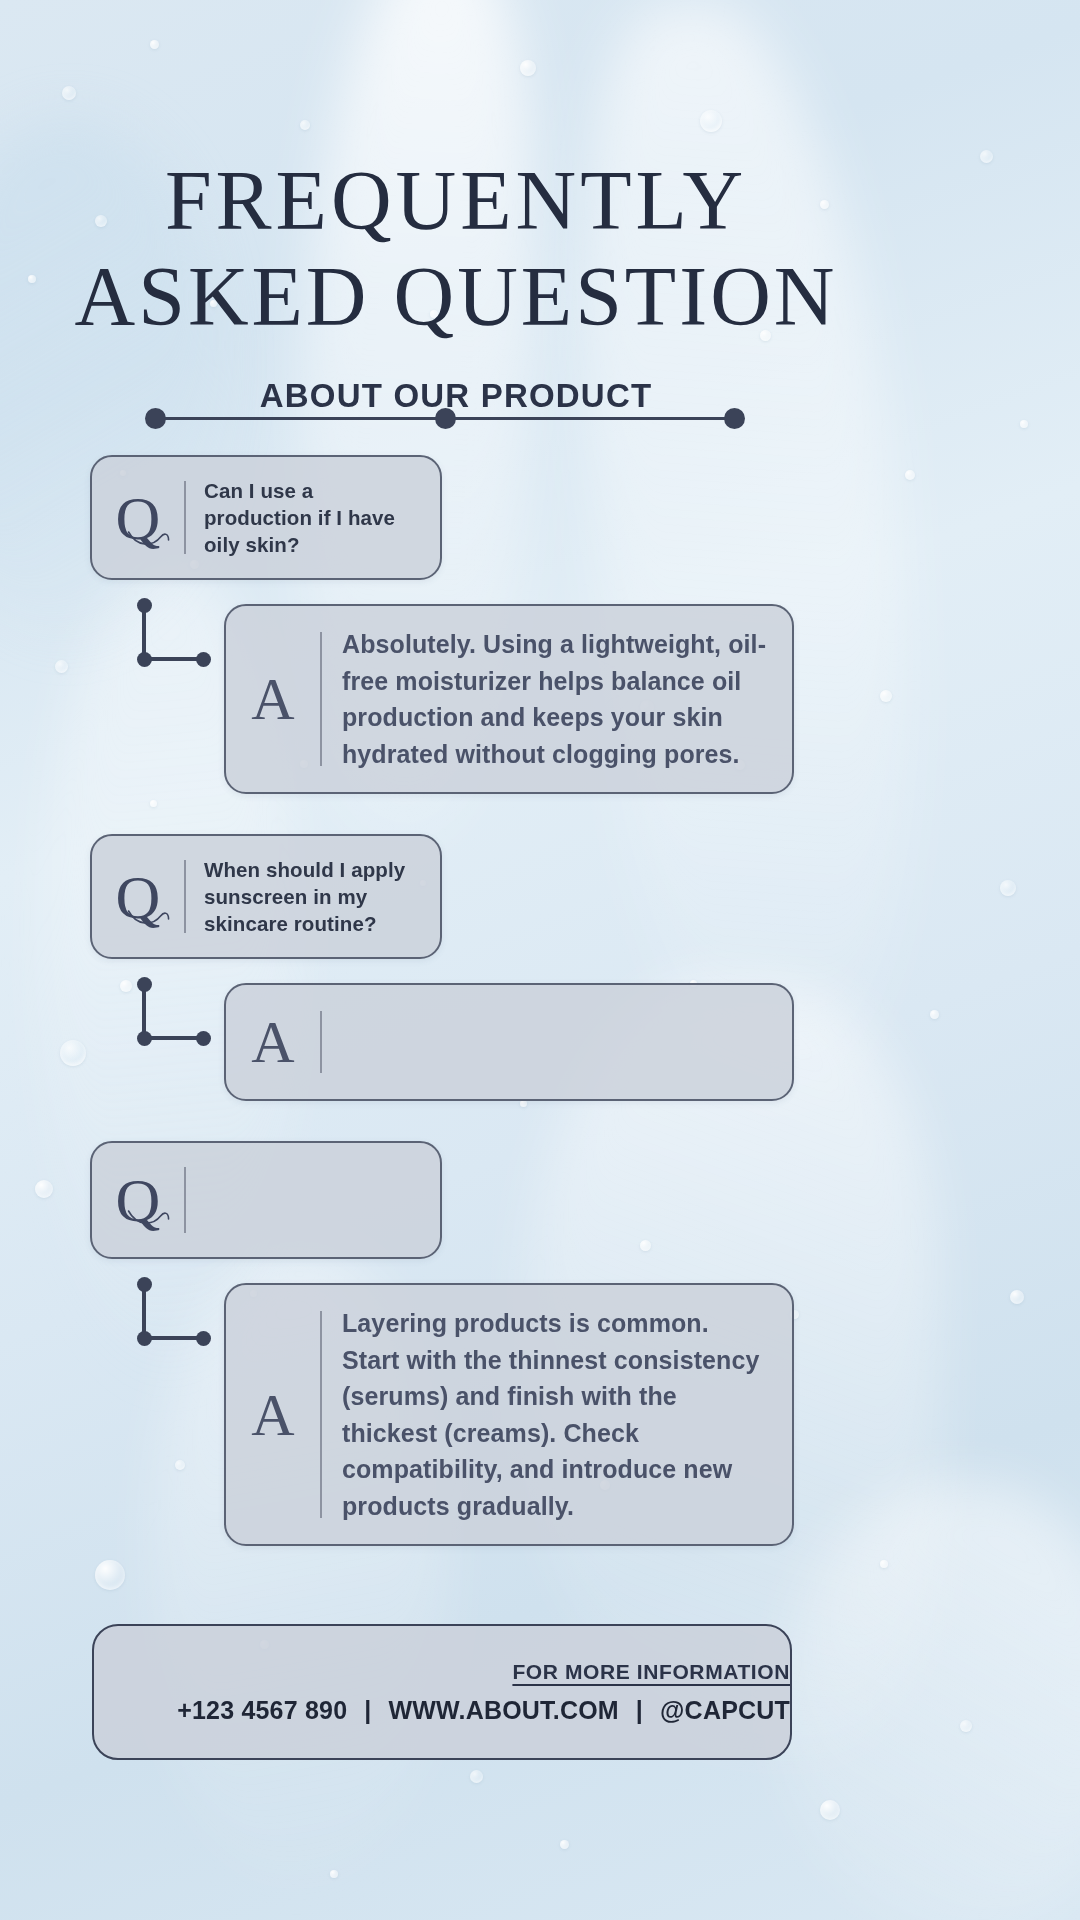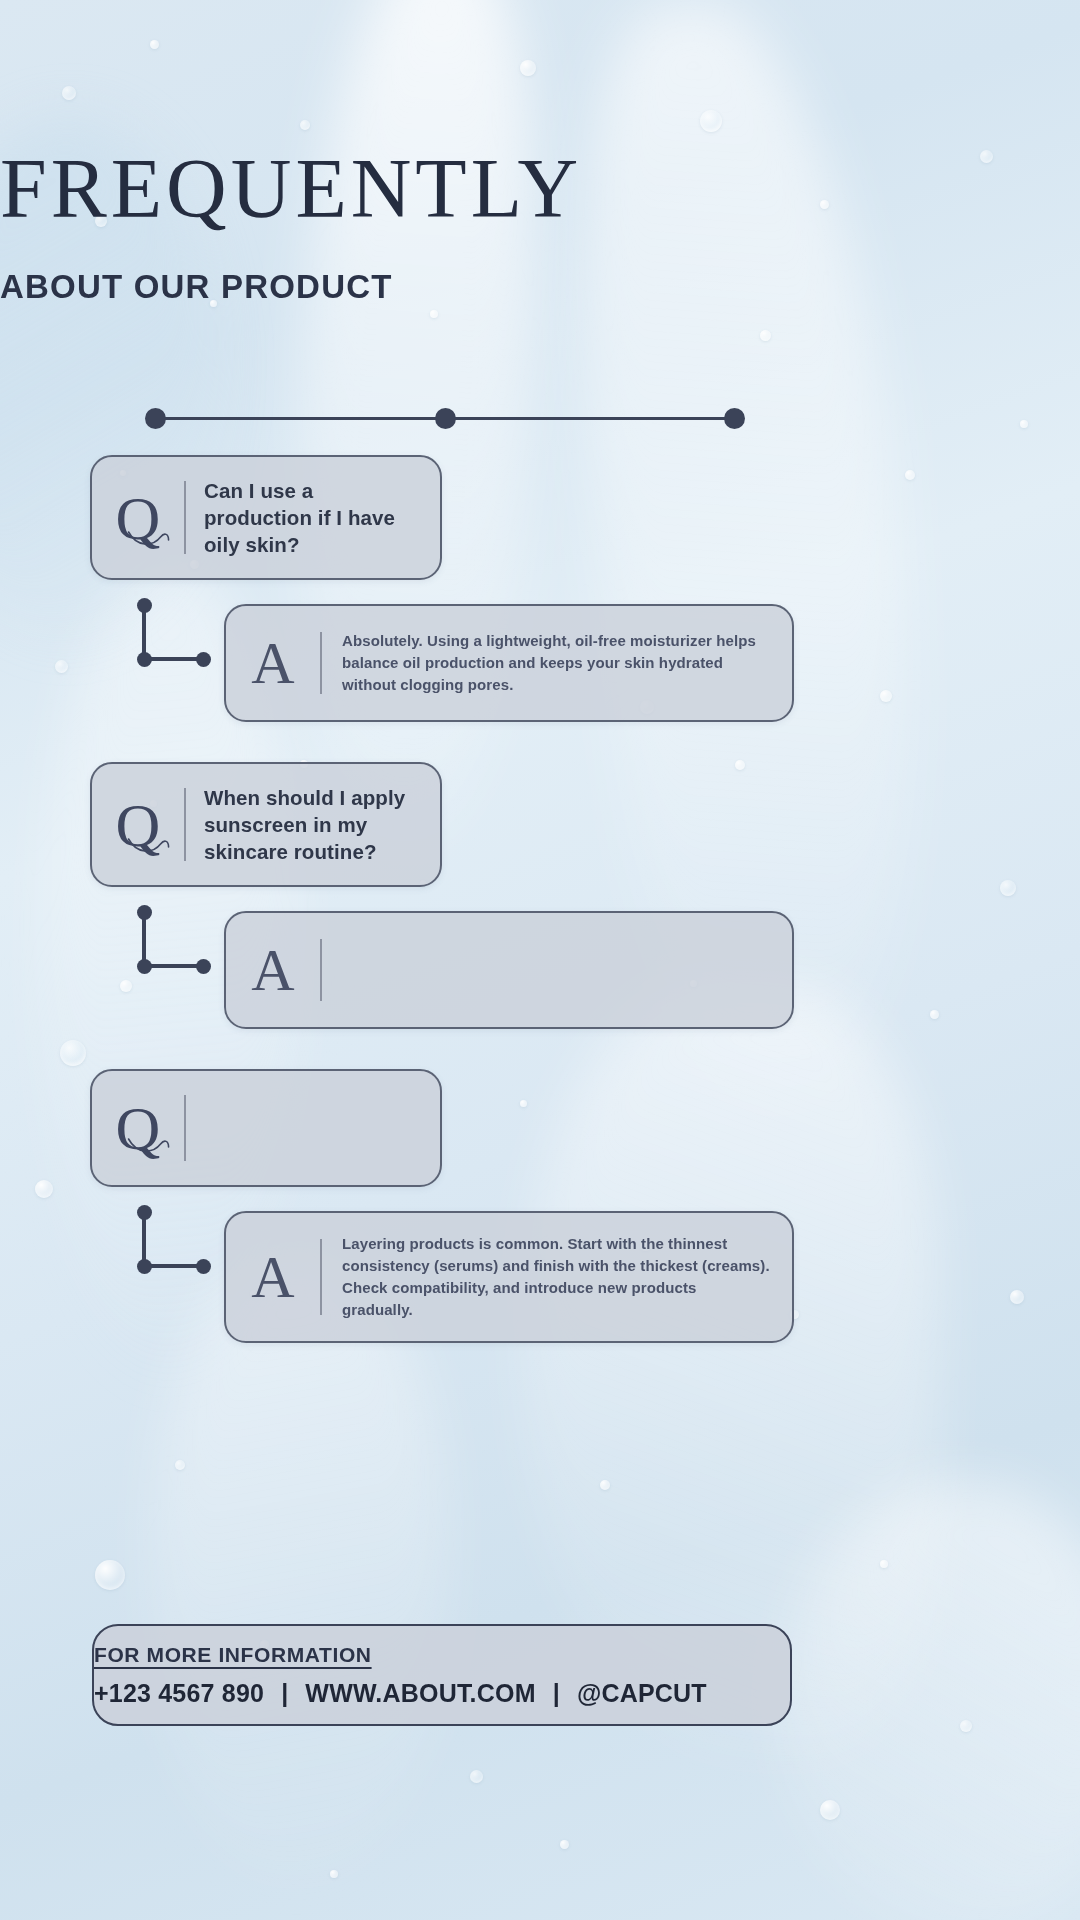--- a/index.html
+++ b/index.html
@@ -42,21 +42,21 @@
        background:linear-gradient(210deg,rgba(255,255,255,.55),rgba(255,255,255,.02));
        border-radius:50%; }
 
   
   .bub{ position:absolute; border-radius:50%; pointer-events:none;
         background:radial-gradient(circle at 34% 28%,rgba(255,255,255,.95),rgba(255,255,255,.30) 48%,rgba(255,255,255,.05) 72%);
         box-shadow:inset 0 -2px 5px rgba(255,255,255,.7), 0 1px 3px rgba(120,150,175,.16); }
   .bub.d{ background:radial-gradient(circle at 36% 30%,rgba(255,255,255,.70),rgba(222,238,248,.22) 55%,rgba(255,255,255,.02) 78%); }
 
   
-  .header{ position:absolute; left:0; top:0; width:912px; text-align:left; }
+  .header{ position:absolute; left:0; top:12px; width:912px; text-align:center; }
   .title{
     font-family:"Liberation Serif", serif;
     color:#252d40;
     font-size:86px;
     line-height:0.98;
     letter-spacing:3px;
     font-weight:400;
   }
   .title .l1{ display:block; padding-top:148px; font-size:84px; letter-spacing:4px; }
   .title .l2{ display:block; padding-top:14px; font-size:84px; letter-spacing:3px; }
@@ -117,42 +117,42 @@
   .a-letter{
     width:94px; flex:0 0 94px;
     display:flex; align-items:center; justify-content:center;
     font-family:"Liberation Serif", serif;
     font-size:60px; color:#4a5269; line-height:1;
   }
   .a-rule{ width:2px; background:#8d93a1; margin:10px 0; flex:0 0 2px; }
   .a-text{
     flex:1; padding:4px 22px 4px 20px;
     display:flex; align-items:center;
-    font-size:15px; font-weight:bold; line-height:1.46; color:#4a5269;
+    font-size:25px; font-weight:bold; line-height:1.46; color:#4a5269;
     letter-spacing:.1px;
   }
 
   
   .connector{ position:absolute; left:136px; top:-6px; width:82px; height:70px; }
   .connector .vline{ position:absolute; left:6px; top:7px; width:4px; height:56px; background:#3b4358; }
   .connector .hline{ position:absolute; left:8px; top:59px; width:58px; height:4px; background:#3b4358; }
   .connector .cdot{ position:absolute; width:15px; height:15px; border-radius:50%; background:#3b4358; }
   .connector .cdot.top{ left:0.5px; top:0; }
   .connector .cdot.corner{ left:0.5px; top:54px; }
   .connector .cdot.end{ left:60px; top:54px; }
 
   
   .footer{
     position:absolute; left:92px; top:1624px;
-    width:700px; height:102px;
+    width:700px; height:136px;
     background:rgba(203,209,219,.86);
     border:2px solid #3b4358;
     border-radius:26px;
     display:flex; flex-direction:column;
-    align-items:flex-start; justify-content:center;
+    align-items:flex-end; justify-content:center;
   }
   .footer-title{
     font-size:21px; font-weight:bold; letter-spacing:.6px;
     color:#2b3348; text-decoration:underline; text-underline-offset:5px;
     margin-bottom:12px;
   }
   .footer-contacts{
     display:flex; align-items:center; gap:17px;
     font-size:25px; font-weight:bold; letter-spacing:.2px; color:#1f2636;
   }
@@ -214,20 +214,21 @@
       <div class="bub" style="left:520px;top:1100px;width:7px;height:7px;"></div>
       <div class="bub" style="left:600px;top:1480px;width:10px;height:10px;"></div>
       <div class="bub d" style="left:250px;top:1290px;width:7px;height:7px;"></div>
       <div class="bub" style="left:880px;top:1560px;width:8px;height:8px;"></div>
       <div class="bub" style="left:150px;top:800px;width:7px;height:7px;"></div>
     </div>
 
   <div class="header">
     <div class="title">
       <span class="l1">FREQUENTLY</span>
+      <span class="l2">ASKED QUESTION</span>
     </div>
     <div class="subtitle">ABOUT OUR PRODUCT</div>
   </div>
 
   <div class="divider">
     <div class="bar"></div>
     <div class="dot left"></div>
     <div class="dot mid"></div>
     <div class="dot right"></div>
   </div>

